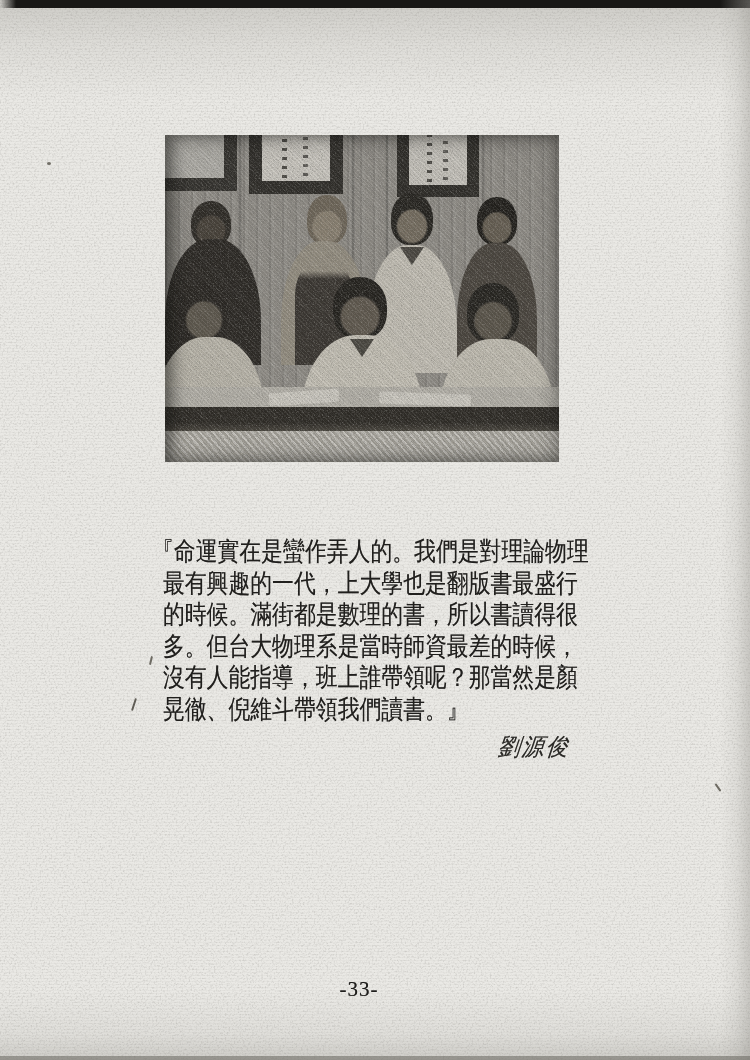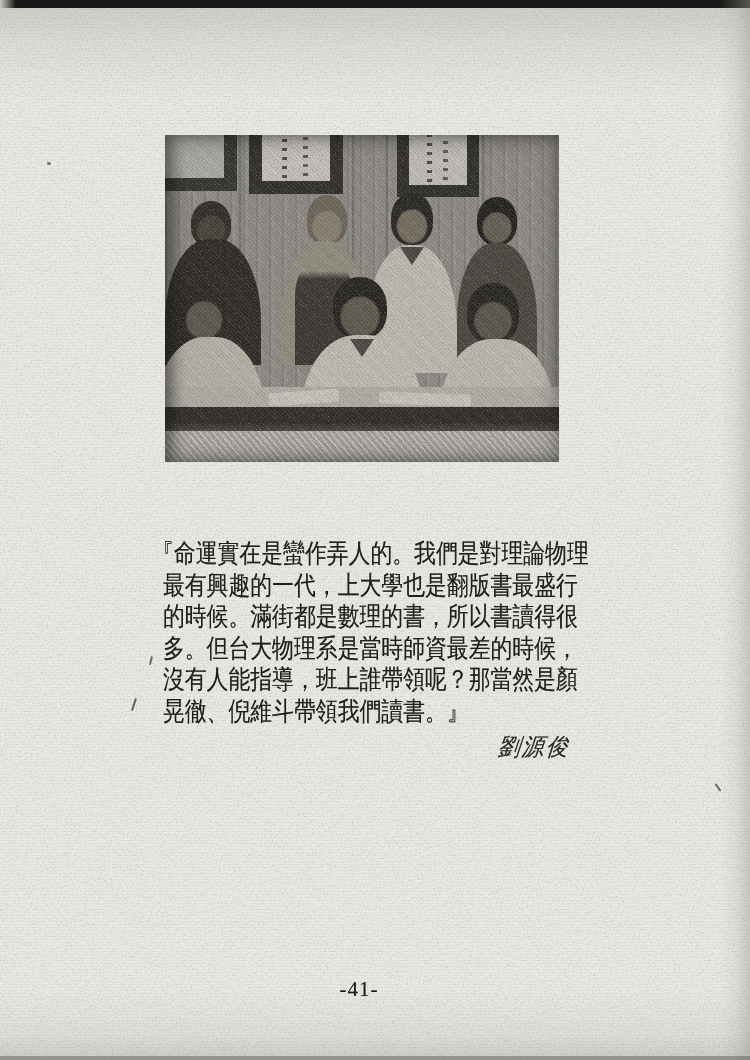--- a/index.html
+++ b/index.html
@@ -77,21 +77,21 @@
     background:repeating-linear-gradient(50deg, rgba(255,255,255,.20) 0 2px, rgba(58,56,50,.14) 2px 5px), #b6b3ab;
   }
   .photo-vignette {
     position:absolute; inset:0; pointer-events:none;
     box-shadow:inset 0 0 22px rgba(20,19,17,.45), inset 8px 0 14px rgba(20,19,17,.35);
     background:repeating-linear-gradient(45deg, rgba(255,255,255,.05) 0 1px, rgba(0,0,0,.05) 1px 3px);
   }
   svg.photo-noise { position:absolute; inset:0; width:100%; height:100%; pointer-events:none; }
 
   
-  .quote { position:absolute; left:152px; top:538px; width:480px; color:#201f1d; }
+  .quote { position:absolute; left:152px; top:538px; width:480px; color:#201f1d;font-family:Liberation Mono, monospace; }
   .quote-line {
     font-size:26px; line-height:31.5px; white-space:nowrap;
     transform:scaleX(0.84); transform-origin:left center;
     text-shadow:0 0 .5px rgba(32,31,29,.55);
     padding-left:13px;
   }
   .quote-line:first-child { padding-left:0; }
   .signature {
     position:absolute; left:498px; top:731px; color:#2b2a27;
     font-size:24px; font-style:italic; letter-spacing:2px;
@@ -201,19 +201,19 @@
     <div class="quote-line">『命運實在是蠻作弄人的。我們是對理論物理</div>
     <div class="quote-line">最有興趣的一代，上大學也是翻版書最盛行</div>
     <div class="quote-line">的時候。滿街都是數理的書，所以書讀得很</div>
     <div class="quote-line">多。但台大物理系是當時師資最差的時候，</div>
     <div class="quote-line">沒有人能指導，班上誰帶領呢？那當然是顏</div>
     <div class="quote-line">晃徹、倪維斗帶領我們讀書。』</div>
   </div>
 
   <div class="signature">劉源俊</div>
 
-  <div class="page-number">-41-</div>
+  <div class="page-number">-33-</div>
 
   <div class="artifact artifact-1"></div>
   <div class="artifact artifact-2"></div>
   <div class="artifact artifact-3"></div>
   <div class="artifact artifact-4"></div>
 </div>
 
 </body></html>

